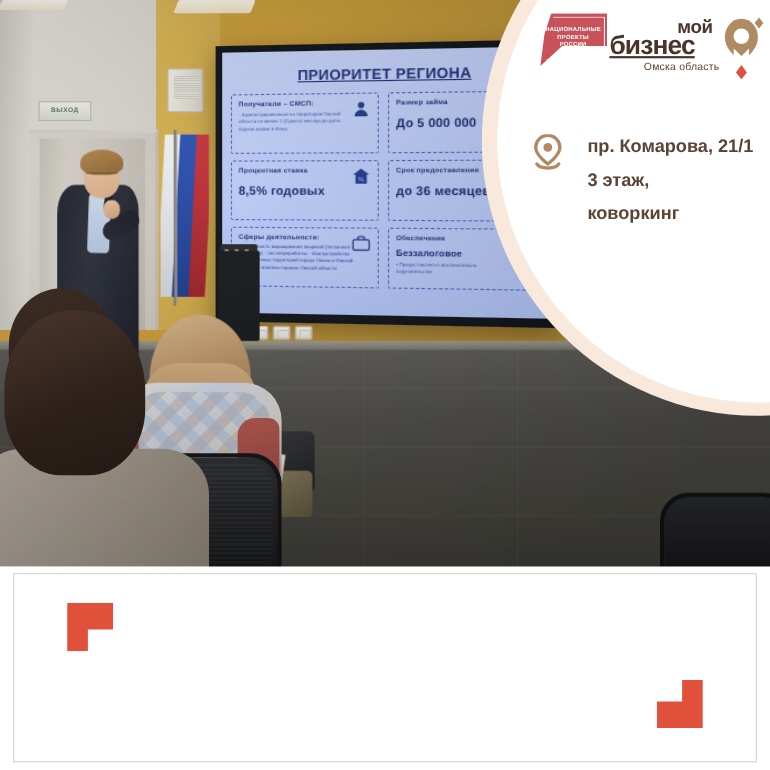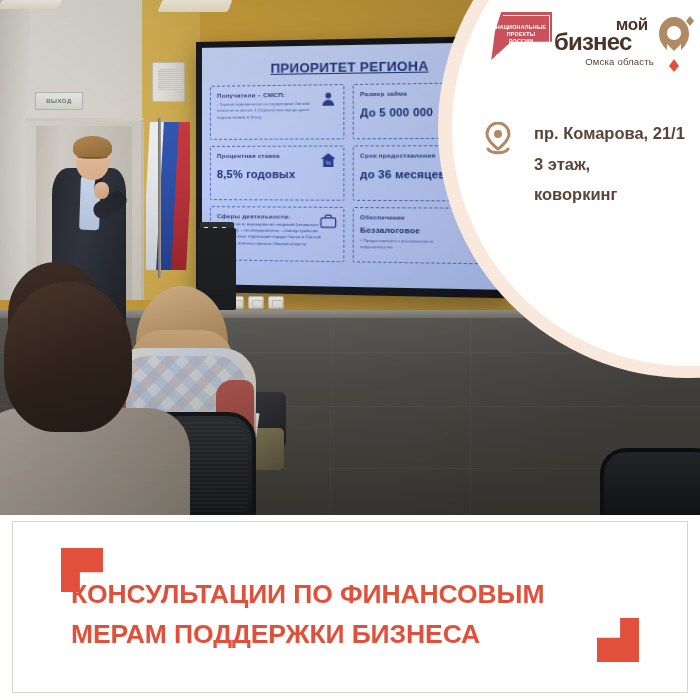--- a/index.html
+++ b/index.html
@@ -457,21 +457,21 @@
   
   .mb-logo { position: absolute; left: 106px; top: 14px; width: 134px; height: 62px; }
   .mb-moy {
     position: absolute; right: 44px; top: 2px;
     font-size: 17px; font-weight: bold; color: #4a342a;
     letter-spacing: -.3px; line-height: 1;
   }
   .mb-biz {
     position: absolute; left: -4px; top: 16px;
     font-size: 24px; font-weight: bold; color: #4a342a;
-    letter-spacing: -.8px; line-height: 1;
+    letter-spacing: -.8px; line-height: 1; text-decoration: underline;
   }
   .mb-region {
     position: absolute; right: 38px; top: 42px;
     font-size: 9.5px; color: #5b4436; letter-spacing: .2px;
   }
   .mb-pin { position: absolute; right: -4px; top: 0px; width: 44px; height: 58px; }
 
   
   .addr { position: absolute; left: 32px; top: 118px; width: 216px; }
   .addr-pin { position: absolute; left: 0px; top: 4px; width: 28px; height: 34px; }
@@ -722,20 +722,16 @@
         <div>3 этаж,</div>
         <div>коворкинг</div>
       </div>
     </div>
   </div>
 
   <div class="banner">
     <div class="banner-inner">
       <div class="deco-tl"></div>
       <div class="deco-br"></div>
-      <div class="banner-title">
-        <div>КОНСУЛЬТАЦИИ ПО ФИНАНСОВЫМ</div>
-        <div>МЕРАМ ПОДДЕРЖКИ БИЗНЕСА</div>
-      </div>
     </div>
   </div>
 
 </div>
 
 </body></html>

